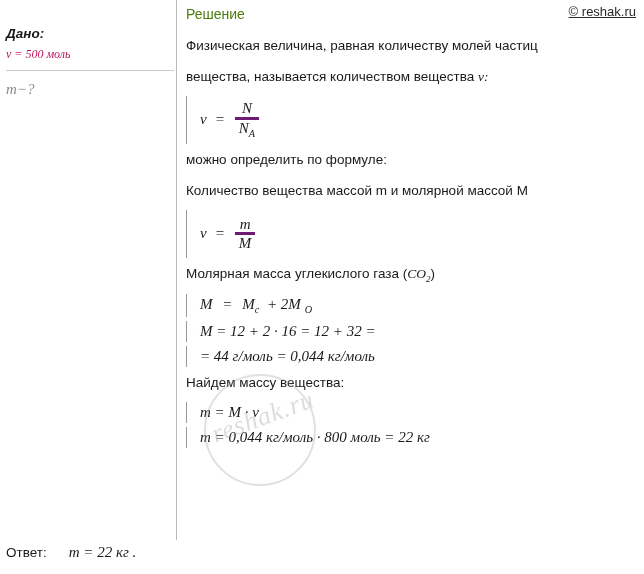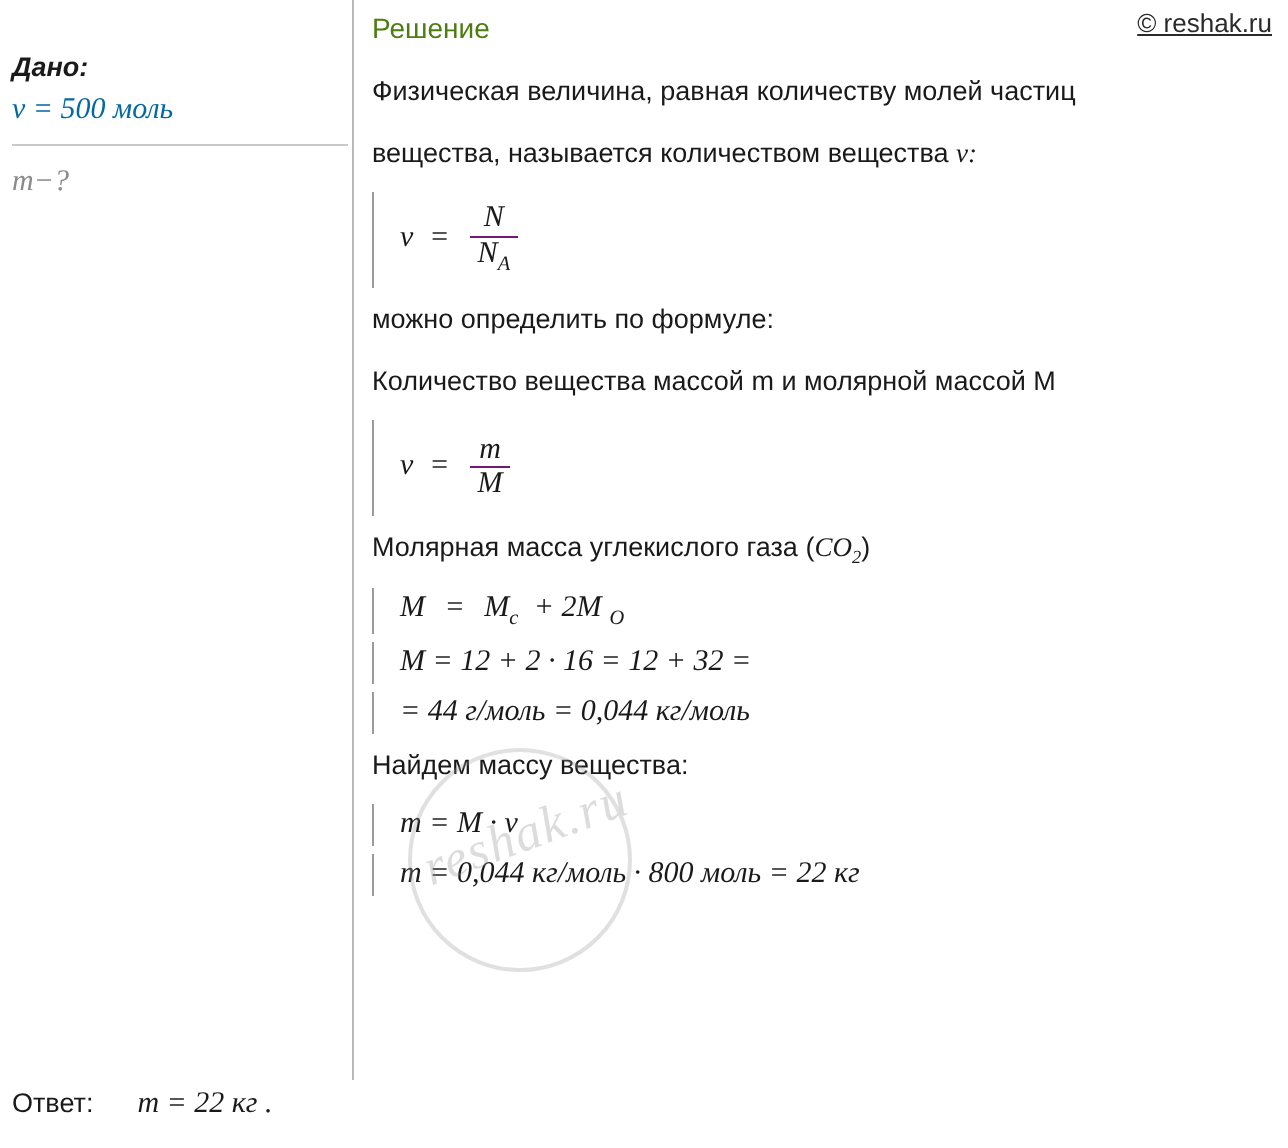--- a/index.html
+++ b/index.html
@@ -35,25 +35,25 @@
     margin-top: 20px;
   }
   .left-label {
     font-size: 13.5px;
     font-weight: bold;
     font-style: italic;
     color: #1a1a1a;
     margin: 0 0 6px 0;
   }
   .left-value {
-    font-size: 15px;
+    font-size: 12px;
     font-style: italic;
     font-family: "Liberation Serif", serif;
     margin: 0 0 8px 0;
-    color: #0369a1;
+    color: #be185d;
   }
   .hr {
     border: none;
     border-top: 1px solid #c9c9c9;
     margin: 6px 0 8px 0;
     width: 168px;
   }
   .find-value {
     font-size: 15px;
     font-style: italic;
@@ -120,21 +120,21 @@
 
   .frac {
     display: inline-flex;
     flex-direction: column;
     align-items: center;
     vertical-align: middle;
     margin: 0 2px;
     font-style: italic;
   }
   .frac .num { padding: 0 4px; line-height: 1.1; }
-  .frac .den { padding: 0 4px; line-height: 1.1; border-top: 1px solid #701a75; }
+  .frac .den { padding: 0 4px; line-height: 1.1; border-top: 3px solid #701a75; }
   .sub { font-size: 0.68em; vertical-align: sub; font-style: italic; }
 
   
   #answer {
     position: absolute;
     left: 6px;
     top: 544px;
     font-size: 13.5px;
     color: #1a1a1a;
   }

